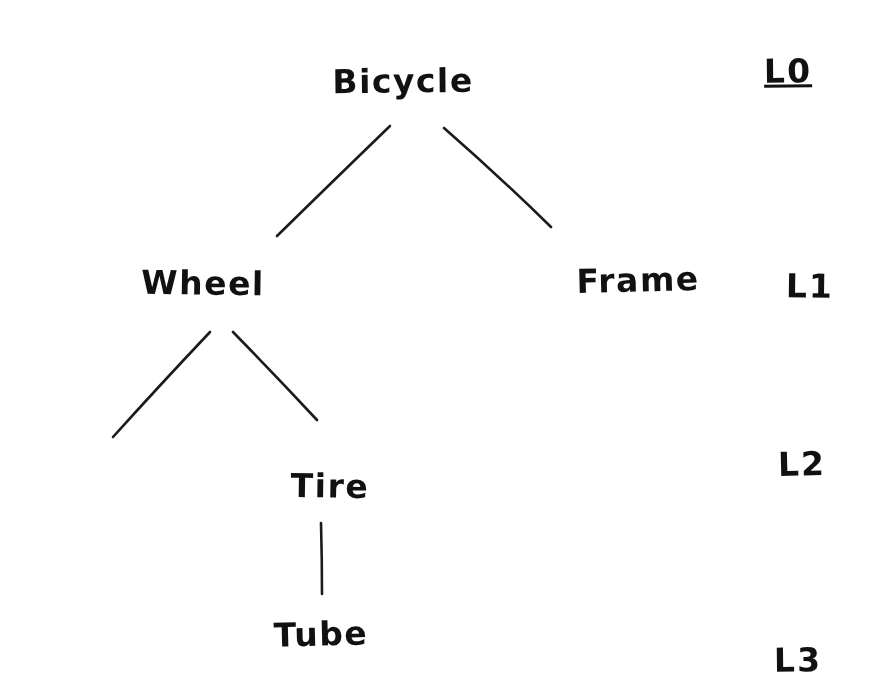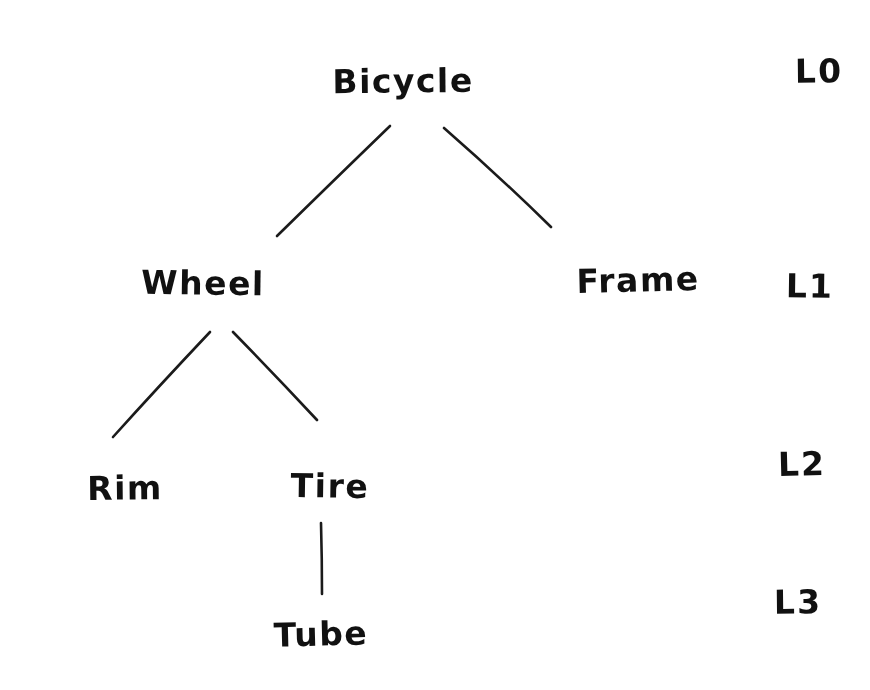--- a/index.html
+++ b/index.html
@@ -53,22 +53,21 @@
     <path d="M390,126 Q330,184 277,236"></path>
     <path d="M444,128 Q499,176 551,227"></path>
     <path d="M210,332 Q159,386 113,437"></path>
     <path d="M233,332 Q277,377 317,420"></path>
     <path d="M321,523 Q322,559 322,594"></path>
   </svg>
 
   <div class="label" style="left:403px; top:81px;">Bicycle</div>
   <div class="label r1" style="left:203px; top:283px;">Wheel</div>
   <div class="label r2" style="left:638px; top:280px;">Frame</div>
-  <div class="label" style="left:125px; top:488px;">Rim</div>
   <div class="label r1" style="left:330px; top:486px;">Tire</div>
   <div class="label r2" style="left:321px; top:634px;">Tube</div>
 
-  <div class="label lvl" style="left:819px; top:71px;">L0</div>
+  <div class="label lvl" style="left:788px; top:71px;text-decoration:underline;">L0</div>
   <div class="label lvl r1" style="left:810px; top:286px;">L1</div>
   <div class="label lvl r2" style="left:802px; top:464px;">L2</div>
-  <div class="label lvl" style="left:798px; top:602px;">L3</div>
+  <div class="label lvl" style="left:798px; top:660px;">L3</div>
 
 </div>
 
 </body></html>

